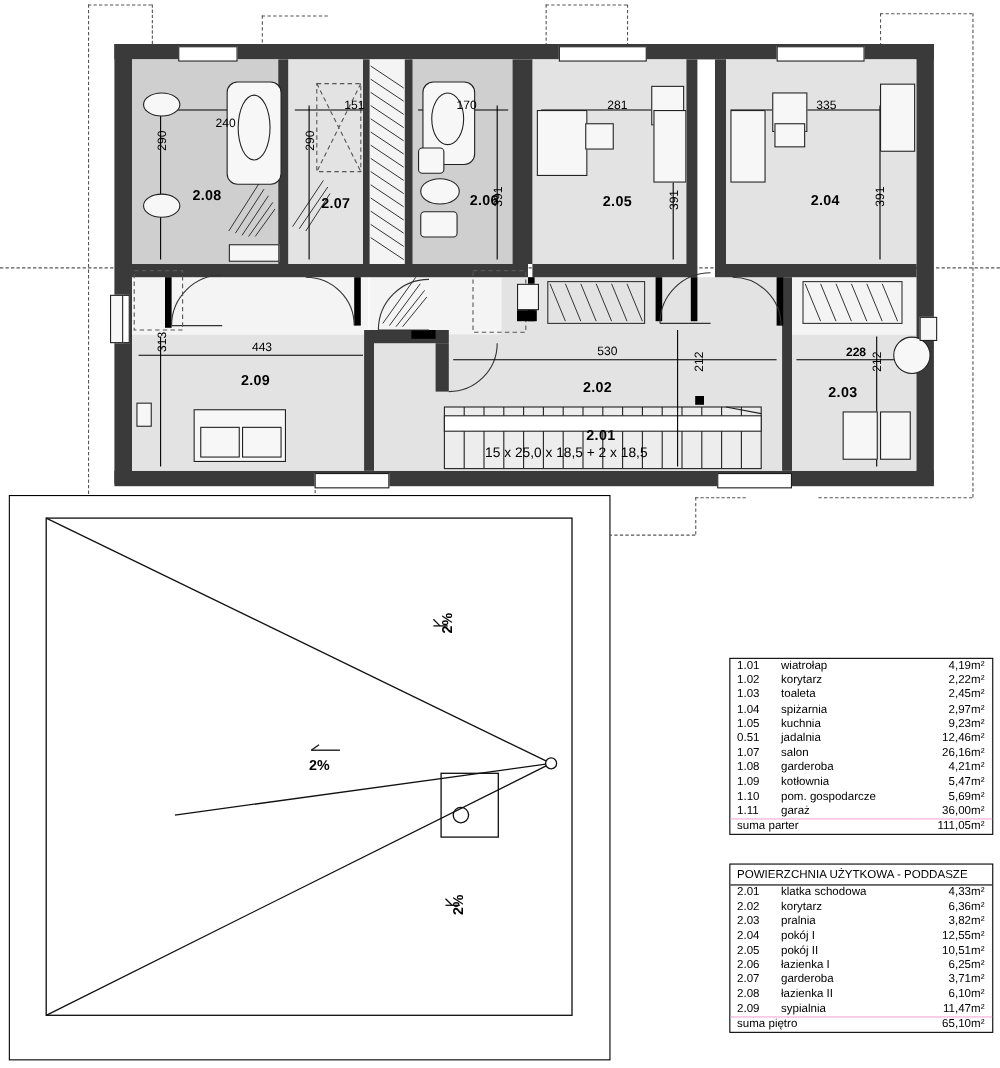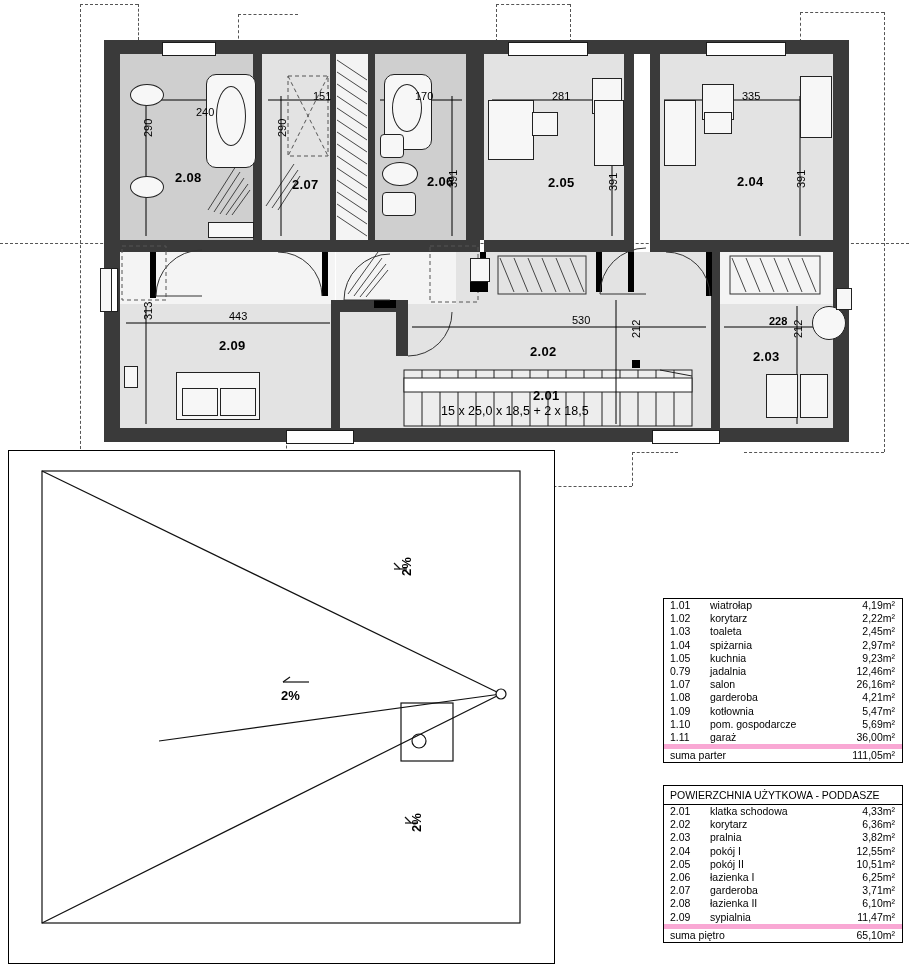--- a/index.html
+++ b/index.html
@@ -33,21 +33,21 @@
   .pct-rot{position:absolute;font-weight:bold;font-size:13px;transform:rotate(-90deg);transform-origin:center;}
 
   
   .tbl{position:absolute;border:1px solid #000;background:#fff;font-size:10.5px;}
   .tbl .thead{font-size:10.5px;padding:3px 4px 3px 6px;border-bottom:1px solid #000;font-weight:normal;white-space:nowrap;}
   .tbl table{border-collapse:collapse;width:100%;font-size:10.5px;}
   .tbl td{padding:0px 3px;line-height:13.2px;white-space:nowrap;}
   .c-code{width:34px;padding-left:6px !important;}
   .c-name{}
   .c-area{text-align:right;padding-right:7px !important;}
-  .sumrow td{border-top:5px solid #f9a8d4;margin-top:32px;}
+  .sumrow td{border-top:1px solid #f9a8d4;margin-top:32px;}
   .sumrow .c-code{}
   .onlysum td{padding-top:2px;padding-bottom:2px;}
 </style>
 </head>
 <body>
 
 <div id="root">
 
   <div id="plan">
 
@@ -274,21 +274,21 @@
     <div class="rlabel" style="left:533px;top:388px;">2.01</div>
 
     <div style="position:absolute;left:441px;top:404px;font-size:12.5px;">15 x 25,0 x 18,5 + 2 x 18,5</div>
 
     <div class="dim" style="left:196px;top:90px;margin-top:16px;">240</div>
     <div class="dim" style="left:313px;top:90px;">151</div>
     <div class="dim" style="left:415px;top:90px;">170</div>
     <div class="dim" style="left:552px;top:90px;">281</div>
     <div class="dim" style="left:742px;top:90px;">335</div>
     <div class="dim" style="left:229px;top:310px;">443</div>
-    <div class="dim" style="left:572px;top:314px;">530</div>
+    <div class="dim" style="left:543px;top:314px;">530</div>
     <div class="dim" style="left:769px;top:315px;font-weight:bold;">228</div>
 
     <div class="dim" style="left:142px;top:137px;transform:rotate(-90deg);transform-origin:left top;">290</div>
     <div class="dim" style="left:276px;top:137px;transform:rotate(-90deg);transform-origin:left top;">290</div>
     <div class="dim" style="left:447px;top:188px;transform:rotate(-90deg);transform-origin:left top;">391</div>
     <div class="dim" style="left:607px;top:191px;transform:rotate(-90deg);transform-origin:left top;">391</div>
     <div class="dim" style="left:795px;top:188px;transform:rotate(-90deg);transform-origin:left top;">391</div>
     <div class="dim" style="left:142px;top:320px;transform:rotate(-90deg);transform-origin:left top;">313</div>
     <div class="dim" style="left:630px;top:338px;transform:rotate(-90deg);transform-origin:left top;">212</div>
     <div class="dim" style="left:792px;top:338px;transform:rotate(-90deg);transform-origin:left top;">212</div>
@@ -339,21 +339,21 @@
             <td class="c-code">1.04</td>
             <td class="c-name">spiżarnia</td>
             <td class="c-area">2,97m²</td>
           </tr>
         <tr>
             <td class="c-code">1.05</td>
             <td class="c-name">kuchnia</td>
             <td class="c-area">9,23m²</td>
           </tr>
         <tr>
-            <td class="c-code">0.79</td>
+            <td class="c-code">0.51</td>
             <td class="c-name">jadalnia</td>
             <td class="c-area">12,46m²</td>
           </tr>
         <tr>
             <td class="c-code">1.07</td>
             <td class="c-name">salon</td>
             <td class="c-area">26,16m²</td>
           </tr>
         <tr>
             <td class="c-code">1.08</td>

